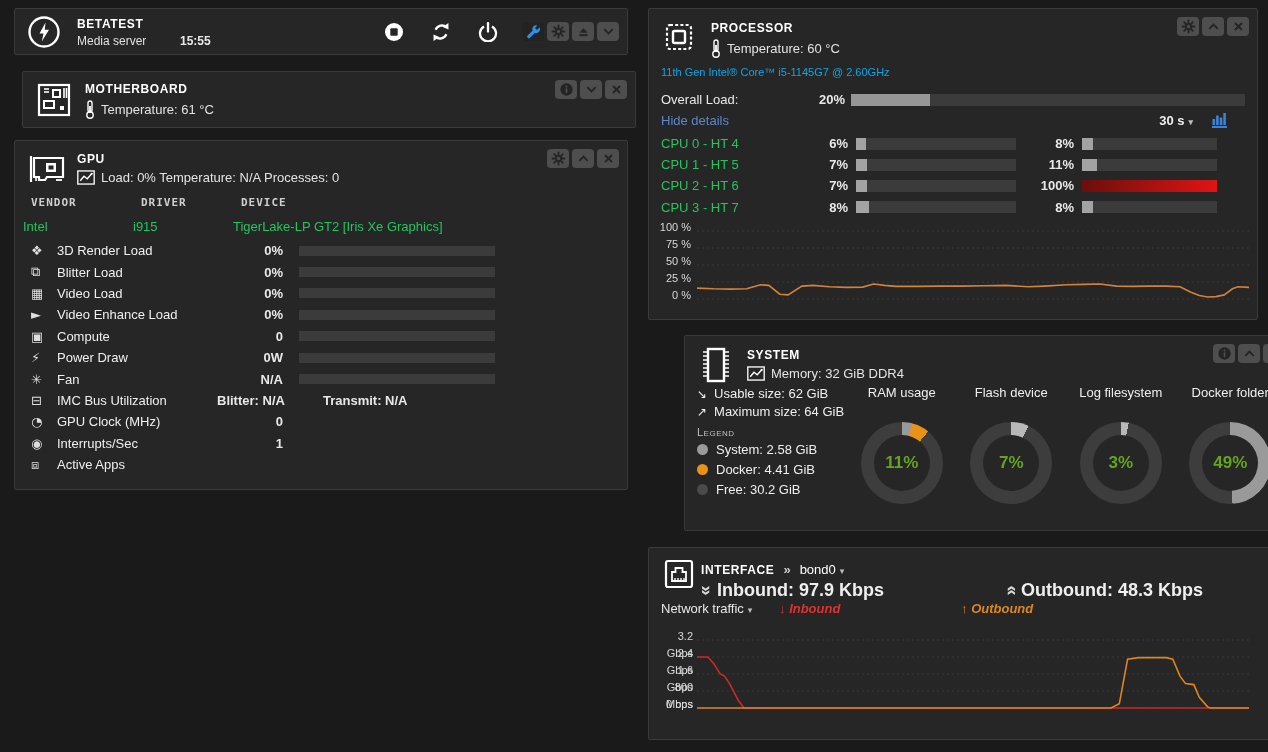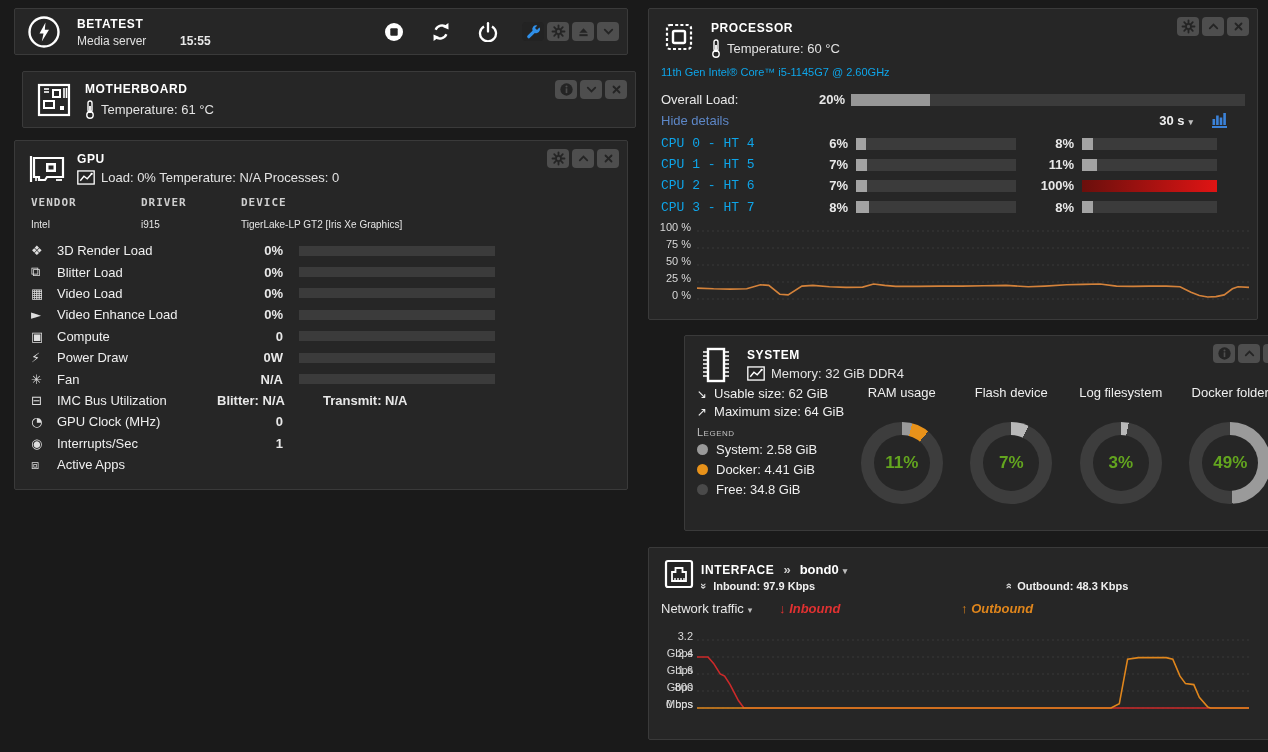--- a/index.html
+++ b/index.html
@@ -16,21 +16,21 @@
   .hbtns { position:absolute; top:8px; right:8px; display:flex; gap:3px; }
   .hbtn  { width:22px; height:19px; background:#4e4e4e; border-radius:4px;
            display:flex; align-items:center; justify-content:center; cursor:pointer; }
   .hbtn.active { background:#232323; }
   .actrow { position:absolute; right:8px; top:0; height:100%; display:flex; align-items:center; }
   .aicon { margin-right:27px; cursor:pointer; display:flex; }
 
   
   .gtable-h { position:absolute; left:16px; top:55px; display:grid; grid-template-columns:110px 100px 1fr;
       font-family:"DejaVu Sans Mono", monospace; font-size:11px; letter-spacing:1px; color:#cfcfcf; font-weight:bold; }
-  .gtable-r { position:absolute; left:16px; top:78px; display:grid; grid-template-columns:110px 100px 1fr; font-size:10px; color:#e5e5e5; }
+  .gtable-r { position:absolute; left:8px; top:78px; display:grid; grid-template-columns:110px 100px 1fr; font-size:13px; color:#22c55e; }
 
   .gmetrics { position:absolute; left:16px; right:16px; top:99px; }
   .gmrow { height:21.4px; display:grid; grid-template-columns:26px 160px 66px 1fr; align-items:center; }
   .gmrow .mi { font-family:"DejaVu Sans", sans-serif; font-size:13px; color:#dedede; }
   .gmrow .ml { font-size:13px; color:#efefef; }
   .gmrow .mv { font-size:13px; font-weight:bold; text-align:right; white-space:nowrap; }
   .gmrow .mb { margin-left:16px; }
   .track { background:#3b3b3b; height:10px; width:196px; position:relative; overflow:hidden; }
   .fill  { position:absolute; left:0; top:0; bottom:0; background:#9c9c9c; }
   .mv2 { font-size:13px; font-weight:bold; margin-left:24px; white-space:nowrap; }
@@ -38,21 +38,21 @@
   
   .cpuname { position:absolute; left:12px; top:57px; font-size:11px; color:#0ea5e9; }
   .ovl-label { position:absolute; left:12px; top:83px; font-size:13px; }
   .ovl-val { position:absolute; left:120px; top:83px; width:76px; text-align:right; font-size:13px; font-weight:bold; }
   .ovl-bar { position:absolute; left:202px; right:12px; top:85px; height:12px; background:#3b3b3b; }
   .link { position:absolute; left:12px; top:104px; font-size:13px; color:#5d87c7; cursor:pointer; }
   .ivl { position:absolute; top:104px; font-size:13px; font-weight:bold; color:#efefef; cursor:pointer; }
   .caret { font-size:9px; color:#bdbdbd; margin-left:4px; }
   .cores { position:absolute; left:12px; right:40px; top:124px; }
   .corerow { height:21.2px; display:grid; grid-template-columns:133px 54px 168px 58px 1fr; align-items:center; }
-  .corerow .cl { font-size:13px; color:#0ea5e9;font-family:Liberation Mono, monospace; }
+  .corerow .cl { font-size:13px; color:#22c55e; }
   .corerow .cv { font-size:13px; font-weight:bold; text-align:right; }
   .cbar { margin-left:8px; height:12px; background:#3b3b3b; position:relative; overflow:hidden; }
   .cbar .fill { background:#a3a3a3; }
   .cbar .fill.hot { background:linear-gradient(90deg,#6a0f0c,#e01414); }
 
   .chartwrap { position:absolute; left:0; right:12px;text-decoration:underline; }
   .ylabels { position:absolute; left:0; top:0; width:42px; }
   .ylabels div { height:17px; line-height:17px; font-size:11px; color:#d8d8d8; text-align:right; }
   .chartsvg { position:absolute; left:48px; top:5px; }
 
@@ -65,22 +65,22 @@
   .donuts { position:absolute; left:162px; right:8px; top:48px; display:flex; }
   .dcol { flex:1; display:flex; flex-direction:column; align-items:center; }
   .dlabel { height:38px; width:84px; text-align:center; font-size:13px; line-height:17px; color:#efefef; }
   .donut { width:82px; height:82px; border-radius:50%; position:relative; display:flex; align-items:center; justify-content:center; }
   .donut::before { content:""; position:absolute; inset:13px; border-radius:50%; background:#262626; }
   .donut .pct { position:relative; font-size:17px; font-weight:bold; color:#63a51f; }
 
   
   .ifacehdr { position:absolute; left:52px; top:14px; display:flex; align-items:center; font-size:12px; }
   .chev2 { color:#cccccc; font-size:13px; font-weight:bold; margin:0 9px; }
-  .dev { font-size:13px; font-weight:bold; color:#fff; cursor:pointer;text-align:center; }
-  .ifinfo { position:absolute; top:32px; font-size:11px; font-weight:bold; color:#efefef; display:flex; align-items:flex-start; gap:6px; }
+  .dev { font-size:13px; font-weight:normal; color:#fff; cursor:pointer;text-align:center; }
+  .ifinfo { position:absolute; top:32px; font-size:18px; font-weight:bold; color:#efefef; display:flex; align-items:flex-start; gap:6px; }
   .rot90  { display:inline-block; transform:rotate(90deg);  color:#d8d8d8; font-weight:bold; }
   .rotm90 { display:inline-block; transform:rotate(-90deg); color:#d8d8d8; font-weight:bold; }
   .trafrow { position:absolute; top:53px; left:12px; right:12px; font-size:13px; }
   .leg-in  { position:absolute; left:118px; color:#e03131; font-style:italic; font-weight:bold; }
   .leg-out { position:absolute; left:300px; color:#e0861c; font-style:italic; font-weight:bold; }
 
   svg { display:block; }
   .glyph-dark  { stroke:#242424; fill:none; stroke-width:2.4; stroke-linecap:round; }
 
   .histicon { border-bottom:2px solid #3b82d9; padding-bottom:1px; cursor:pointer; }
@@ -552,21 +552,21 @@
         <div class="legitem">
           <span class="dot" style="background: rgb(154, 154, 154);"></span>
           <span>System: 2.58 GiB</span>
         </div>
         <div class="legitem">
           <span class="dot" style="background: rgb(232, 146, 26);"></span>
           <span>Docker: 4.41 GiB</span>
         </div>
         <div class="legitem">
           <span class="dot" style="background: rgb(74, 74, 74);"></span>
-          <span>Free: 34.8 GiB</span>
+          <span>Free: 30.2 GiB</span>
         </div>
       </div>
     <div class="donuts">
         <div class="dcol">
           <div class="dlabel">RAM usage</div>
           <div class="donut" style="background: conic-gradient(rgb(154, 154, 154) 0%, rgb(154, 154, 154) 4%, rgb(232, 146, 26) 4%, rgb(232, 146, 26) 11%, rgb(61, 61, 61) 11%, rgb(61, 61, 61) 100%);">
             <span class="pct">11%</span>
           </div>
         </div>
         <div class="dcol">

